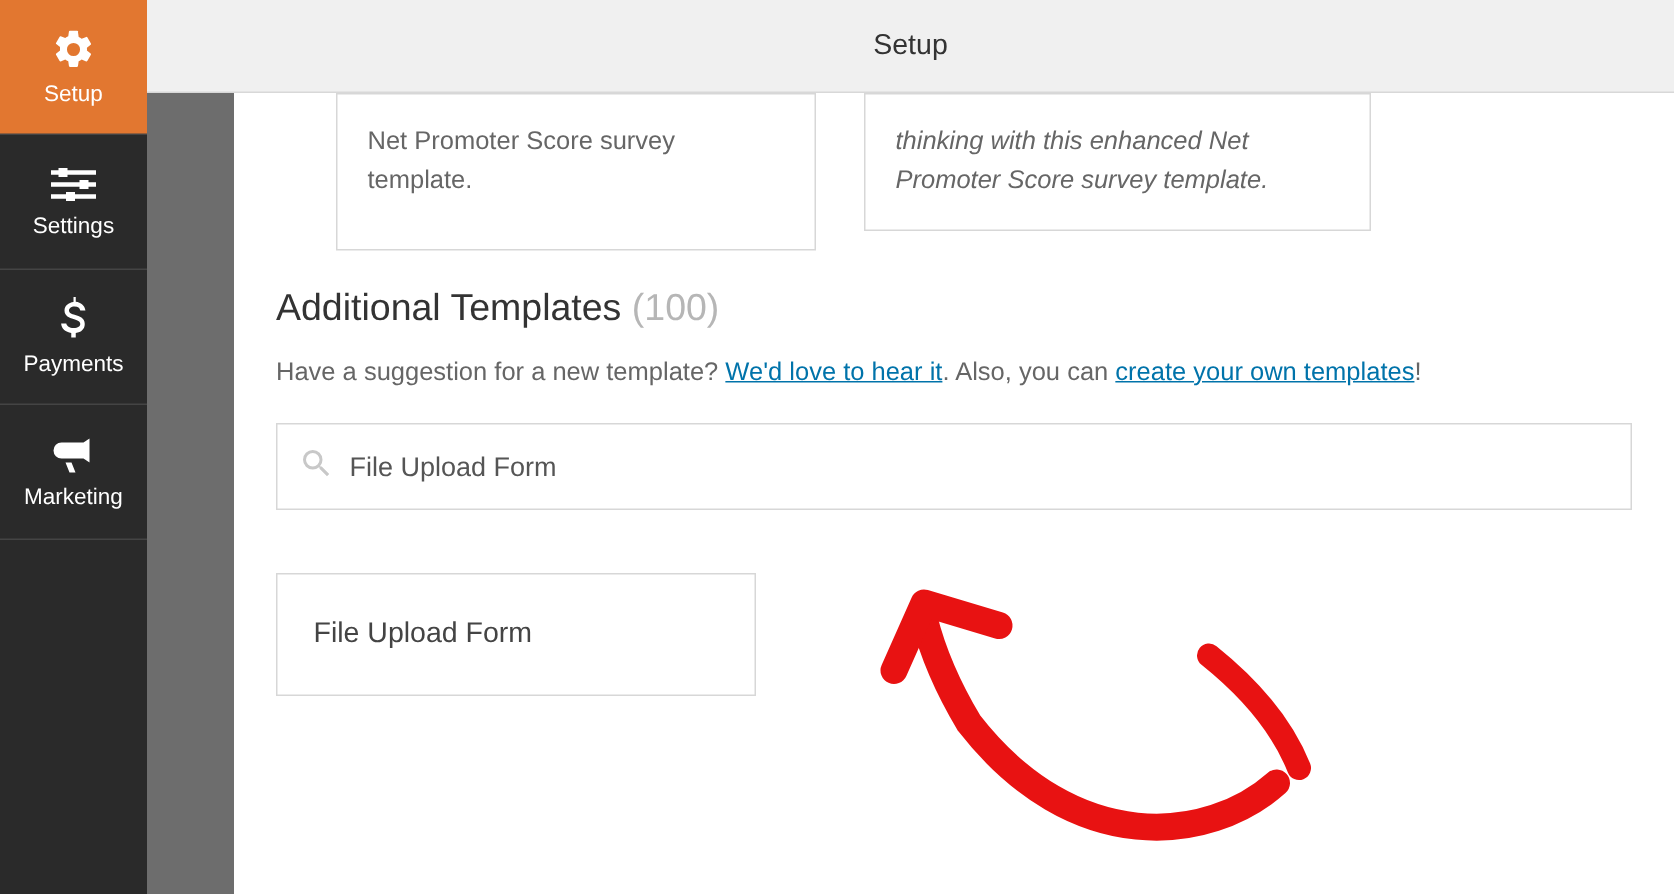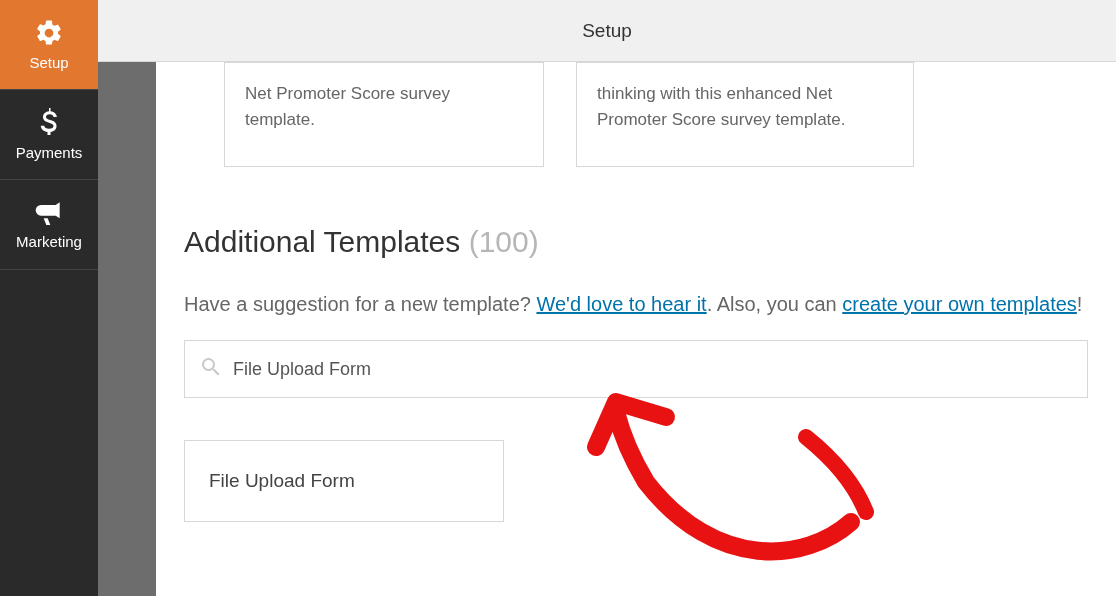--- a/index.html
+++ b/index.html
@@ -10,43 +10,56 @@
     .sidebar-item.active { background:#e27730; }
     .sidebar-item .icon { margin-bottom:6px; display:flex; align-items:center; justify-content:center; }
     .sidebar-item svg { fill:#fff; }
     .main { flex:1; display:flex; flex-direction:column; background:#6d6d6d; }
     .header { height:62px; background:#f0f0f0; border-bottom:1px solid #d8d8d8; display:flex; align-items:center; justify-content:center; font-size:19px; color:#333; }
     .content-wrap { flex:1; padding:0 0 0 58px; display:flex; }
     .content { background:#fff; flex:1; padding:0 28px 28px 28px; overflow:hidden; position:relative; }
     .cards-row { display:flex; gap:32px; margin-top:0;padding-left:40px; }
     .card { border:1px solid #d7d7d7; width:320px; padding:18px 20px 28px 20px; color:#666; font-size:17px; line-height:1.55; }
     .card.first { height:105px; }
-    .card.second { width:338px; height:105px; }
-    .section-title { margin-top:58px; font-size:30px; font-weight:500; color:#333; }
+    .card.second { width:338px; height:92px;font-style:italic; }
+    .section-title { margin-top:24px; font-size:25px; font-weight:500; color:#333; }
     .section-title .count { color:#b6b6b6; font-weight:400; }
-    .suggestion { margin-top:34px; font-size:20px; color:#666; }
+    .suggestion { margin-top:18px; font-size:17px; color:#666; }
     .suggestion a { color:#0073aa; text-decoration:underline; }
     .search-box { margin-top:24px; border:1px solid #d7d7d7; height:58px; display:flex; align-items:center; padding:0 14px; }
     .search-box .sicon { margin-right:10px; }
     .search-box input { border:none; outline:none; font-size:18px; color:#555; flex:1; font-family:inherit; background:transparent; }
     .result-card { margin-top:42px; border:1px solid #d7d7d7; width:320px; height:82px; display:flex; align-items:center; padding:0 24px; font-size:19px; color:#444; cursor:pointer; }
     .annotation { position:absolute; pointer-events:none; }
   </style>
 </head>
 <body>
 
 <div class="app">
   <nav class="sidebar">
     <div class="sidebar-item active">
       <span class="icon">
         <svg width="30" height="30" viewBox="0 0 24 24">
             <path d="M19.14 12.94a7.07 7.07 0 0 0 .05-.94 7.07 7.07 0 0 0-.05-.94l2.03-1.58a.5.5 0 0 0 .12-.64l-1.92-3.32a.5.5 0 0 0-.6-.22l-2.39.96a7.03 7.03 0 0 0-1.62-.94l-.36-2.54A.5.5 0 0 0 13.9 2h-3.84a.5.5 0 0 0-.49.42l-.36 2.54c-.58.24-1.12.55-1.62.94l-2.39-.96a.5.5 0 0 0-.6.22L2.68 8.48a.5.5 0 0 0 .12.64l2.03 1.58a7.07 7.07 0 0 0-.05.94c0 .32.02.63.05.94l-2.03 1.58a.5.5 0 0 0-.12.64l1.92 3.32c.14.24.42.33.6.22l2.39-.96c.5.39 1.04.7 1.62.94l.36 2.54a.5.5 0 0 0 .49.42h3.84a.5.5 0 0 0 .49-.42l.36-2.54c.58-.24 1.12-.55 1.62-.94l2.39.96c.18.11.46.02.6-.22l1.92-3.32a.5.5 0 0 0-.12-.64l-2.03-1.58zM12 15.5A3.5 3.5 0 1 1 12 8.5a3.5 3.5 0 0 1 0 7z"></path>
           </svg>
       </span>
       <span>Setup</span>
+    </div>
+    <div class="sidebar-item">
+      <span class="icon">
+        <svg width="30" height="26" viewBox="0 0 30 26">
+            <line x1="0" y1="5" x2="30" y2="5" stroke="#fff" stroke-width="3"></line>
+            <rect x="5" y="2" width="6" height="6" fill="#fff"></rect>
+            <line x1="0" y1="13" x2="30" y2="13" stroke="#fff" stroke-width="3"></line>
+            <rect x="19" y="10" width="6" height="6" fill="#fff"></rect>
+            <line x1="0" y1="21" x2="30" y2="21" stroke="#fff" stroke-width="3"></line>
+            <rect x="10" y="18" width="6" height="6" fill="#fff"></rect>
+          </svg>
+      </span>
+      <span>Settings</span>
     </div>
     <div class="sidebar-item">
       <span class="icon">
         <svg width="20" height="30" viewBox="0 0 12 20">
             <path d="M6 0v2.2C3.8 2.5 2 3.8 2 6c0 2.5 2.2 3.2 4 3.8 1.8.6 3 1 3 2.2 0 1-.9 1.8-3 1.8-1.8 0-3-.8-3.2-2H.5c.2 2.4 2 3.8 4.5 4.2V18h2v-2c2.5-.3 4-1.8 4-4 0-2.8-2.5-3.5-4.2-4C5 7.5 4 7.1 4 6c0-.9.8-1.8 2.5-1.8 1.5 0 2.3.7 2.5 1.8h2.3C11 3.7 9.3 2.4 7 2.1V0H6z"></path>
           </svg>
       </span>
       <span>Payments</span>
     </div>
     <div class="sidebar-item">

